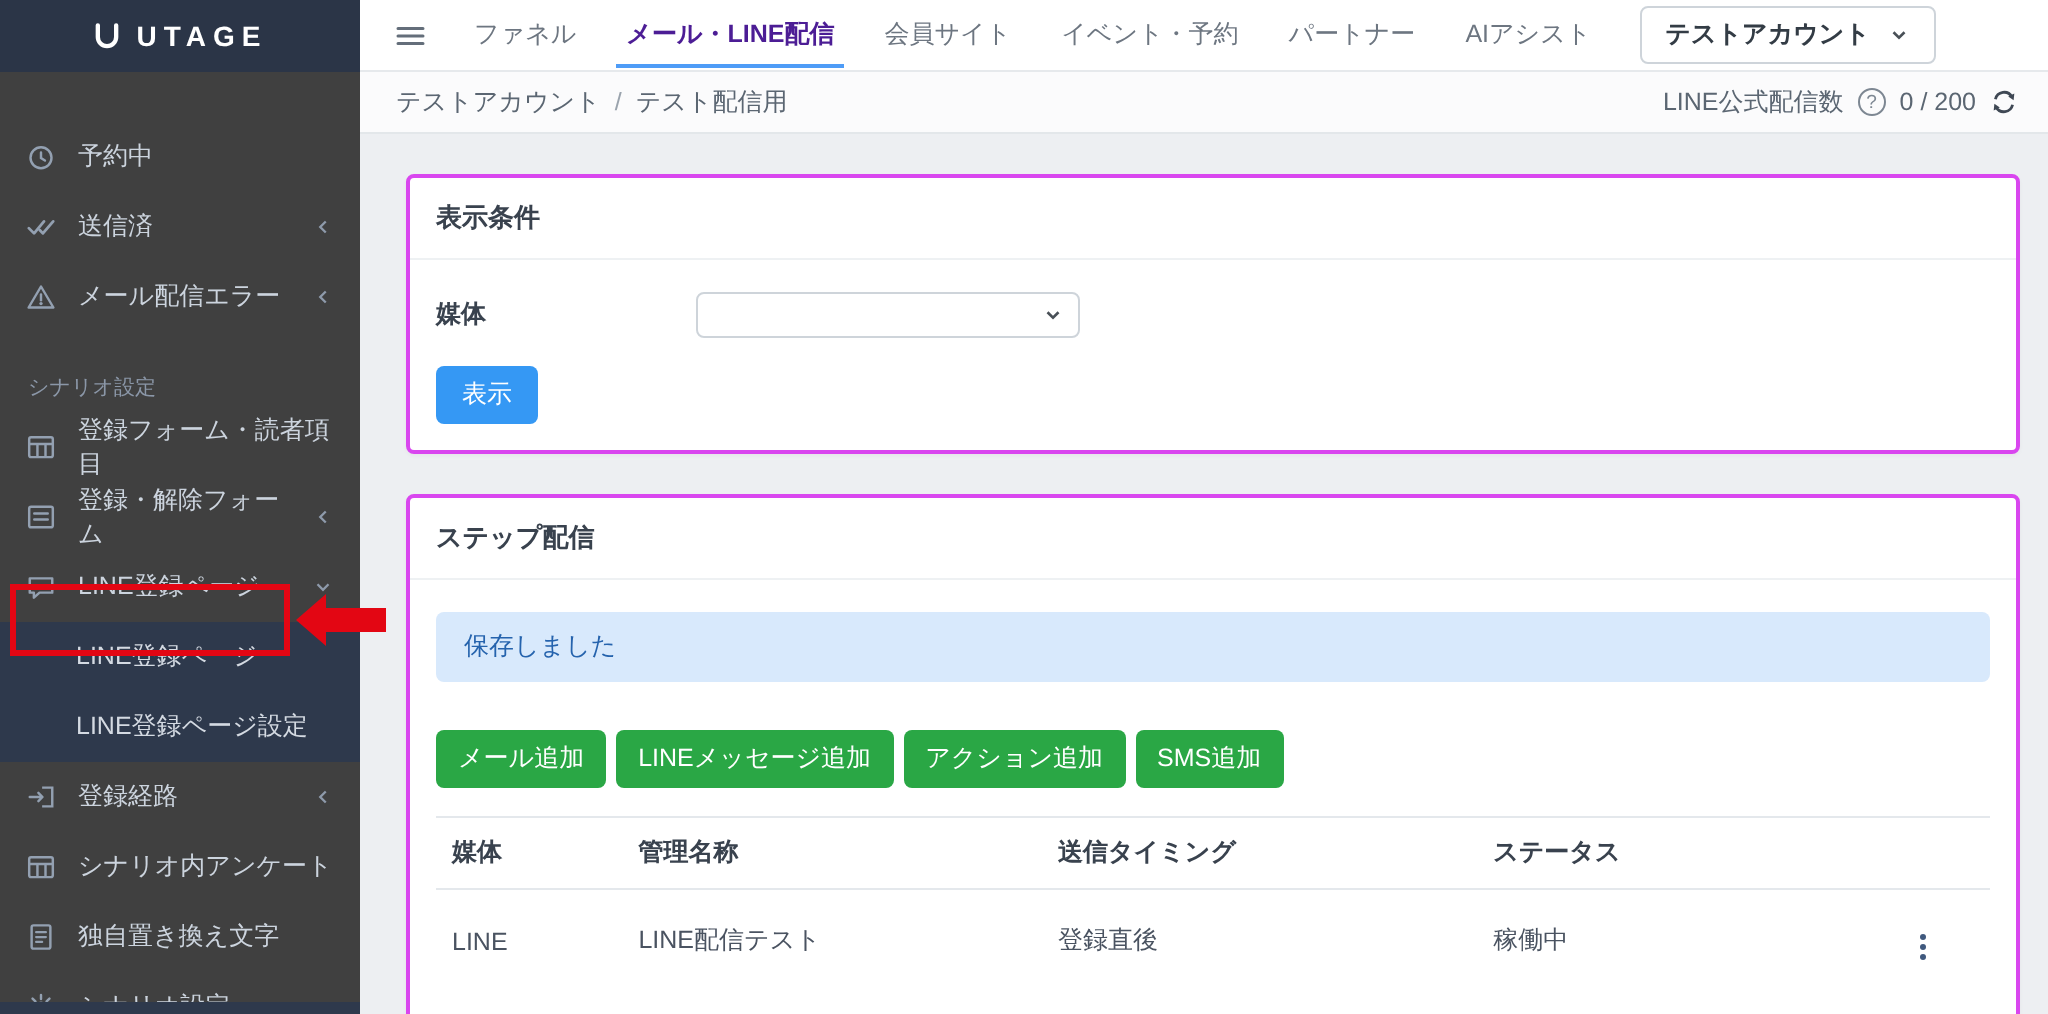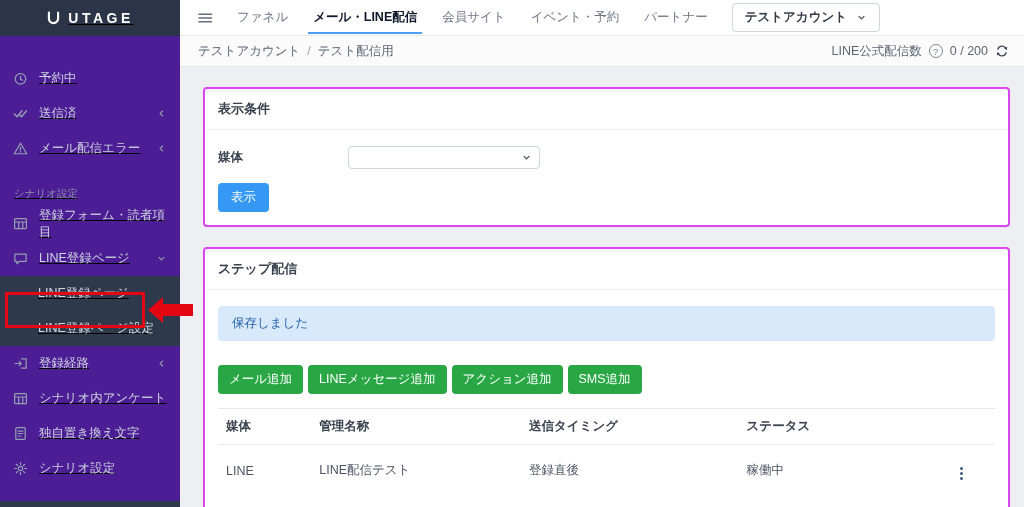--- a/index.html
+++ b/index.html
@@ -2,21 +2,21 @@
 <html><head>
 <meta charset="utf-8">
 <style>
   * { margin:0; padding:0; box-sizing:border-box; }
   html,body { width:1024px; height:507px; overflow:hidden;
     font-family:"Liberation Sans","DejaVu Sans",sans-serif; background:#edeff2; }
   .stage { position:relative; width:1024px; height:507px; }
 
   
   .sidebar { position:absolute; left:0; top:0; width:180px; height:507px;
-    background:#4c1d95; z-index:5;text-decoration:underline; }
+    background:#404040; z-index:5; }
   .logo { height:36px; background:#2b3547; display:flex; align-items:center;
     justify-content:center; gap:7px; color:#fff; cursor:pointer; }
   .logo-text { font-size:14px; font-weight:bold; letter-spacing:3.5px; }
   .side-nav { padding-top:25px; }
   .sitem { display:flex; align-items:center; height:35px; padding:0 13px;
     gap:11px; color:#ccd4de; font-size:12.5px; cursor:pointer; }
   .sitem .sicon { color:#93a0b1; }
   .sitem .chev { margin-left:auto; color:#8e9aab; display:flex; }
   .section-label { height:40px; padding:21px 14px 0; font-size:10.5px;
     color:#8b97a8; }
@@ -37,21 +37,21 @@
   .annot-arrow .bar { width:30px; height:12px; background:#e30613; }
 
   
   .main { position:absolute; left:180px; top:0; width:844px; height:507px;
     display:flex; flex-direction:column; }
   .topnav { height:36px; background:#fff; border-bottom:1px solid #e6e9ec;
     display:flex; align-items:center; gap:23px; padding:0 17px; flex:0 0 36px; }
   .burger { display:flex; cursor:pointer; }
   .tab { font-size:12.5px; color:#6d7681; cursor:pointer; position:relative;
     padding:9px 1px; white-space:nowrap; }
-  .tab.active { color:#0f172a; font-weight:bold; }
+  .tab.active { color:#4c1d95; font-weight:bold; }
   .tab.active::after { content:""; position:absolute; left:-4px; right:-4px;
     bottom:1px; height:2px; background:#4e9cf7; }
   .account-btn { display:flex; align-items:center; gap:9px; border:1px solid #ced4da;
     border-radius:4px; padding:5px 12px; font-size:12.5px; font-weight:bold;
     color:#333c45; background:#fff; cursor:pointer; white-space:nowrap; }
 
   .breadbar { height:31px; background:#fbfbfc; border-bottom:1px solid #e3e7ea;
     display:flex; align-items:center; justify-content:space-between;
     padding:0 15px 0 18px; flex:0 0 31px; }
   .crumbs { display:flex; align-items:center; gap:7px; font-size:12.5px;
@@ -152,20 +152,32 @@
       <div class="section-label">シナリオ設定</div>
 
       <div class="sitem">
         <svg class="sicon" viewBox="0 0 16 16">
             <rect x="1.7" y="2.8" width="12.6" height="10.6" rx="1" fill="none" stroke="currentColor" stroke-width="1.3"></rect>
             <path d="M1.7 6.4h12.6M6.1 6.4v7M10.4 6.4v7" fill="none" stroke="currentColor" stroke-width="1.3"></path>
           </svg>
         <span>登録フォーム・読者項目</span>
       </div>
 
+      <div class="sitem">
+        <svg class="sicon" viewBox="0 0 16 16">
+            <rect x="1.7" y="2.5" width="12.6" height="11" rx="1" fill="none" stroke="currentColor" stroke-width="1.3"></rect>
+            <path d="M4.4 6.1h7.2M4.4 9.3h7.2" stroke="currentColor" stroke-width="1.3" stroke-linecap="round"></path>
+          </svg>
+        <span>登録・解除フォーム</span>
+        <span class="chev">
+            <svg class="chev-svg" viewBox="0 0 16 16">
+              <path d="M10 4 6 8l4 4" fill="none" stroke="currentColor" stroke-width="1.7"></path>
+            </svg>
+          </span>
+      </div>
 
       <div class="sitem">
         <svg class="sicon" viewBox="0 0 16 16">
             <path d="M2 3.4h12v7.6H7.2l-3 2.7v-2.7H2Z" fill="none" stroke="currentColor" stroke-width="1.3" stroke-linejoin="round"></path>
           </svg>
         <span>LINE登録ページ</span>
         <span class="chev">
             <svg class="chev-svg" viewBox="0 0 16 16">
               <path d="M4 6 8 10l4-4" fill="none" stroke="currentColor" stroke-width="1.7"></path>
             </svg>
@@ -233,20 +245,21 @@
       <span class="burger">
         <svg width="16" height="16" viewBox="0 0 16 16">
             <path d="M2 4.2h12.5M2 8h12.5M2 11.8h12.5" stroke="#646e7a" stroke-width="1.5" stroke-linecap="round"></path>
           </svg>
       </span>
       <span class="tab">ファネル</span>
       <span class="tab active">メール・LINE配信</span>
       <span class="tab">会員サイト</span>
       <span class="tab">イベント・予約</span>
       <span class="tab">パートナー</span>
+      <span class="tab">AIアシスト</span>
       <span class="account-btn">
         <span>テストアカウント</span>
         <svg width="11" height="11" viewBox="0 0 16 16">
             <path d="M4 6 8 10l4-4" fill="none" stroke="#495057" stroke-width="1.9"></path>
           </svg>
       </span>
     </div>
 
     <div class="breadbar">
       <div class="crumbs">

